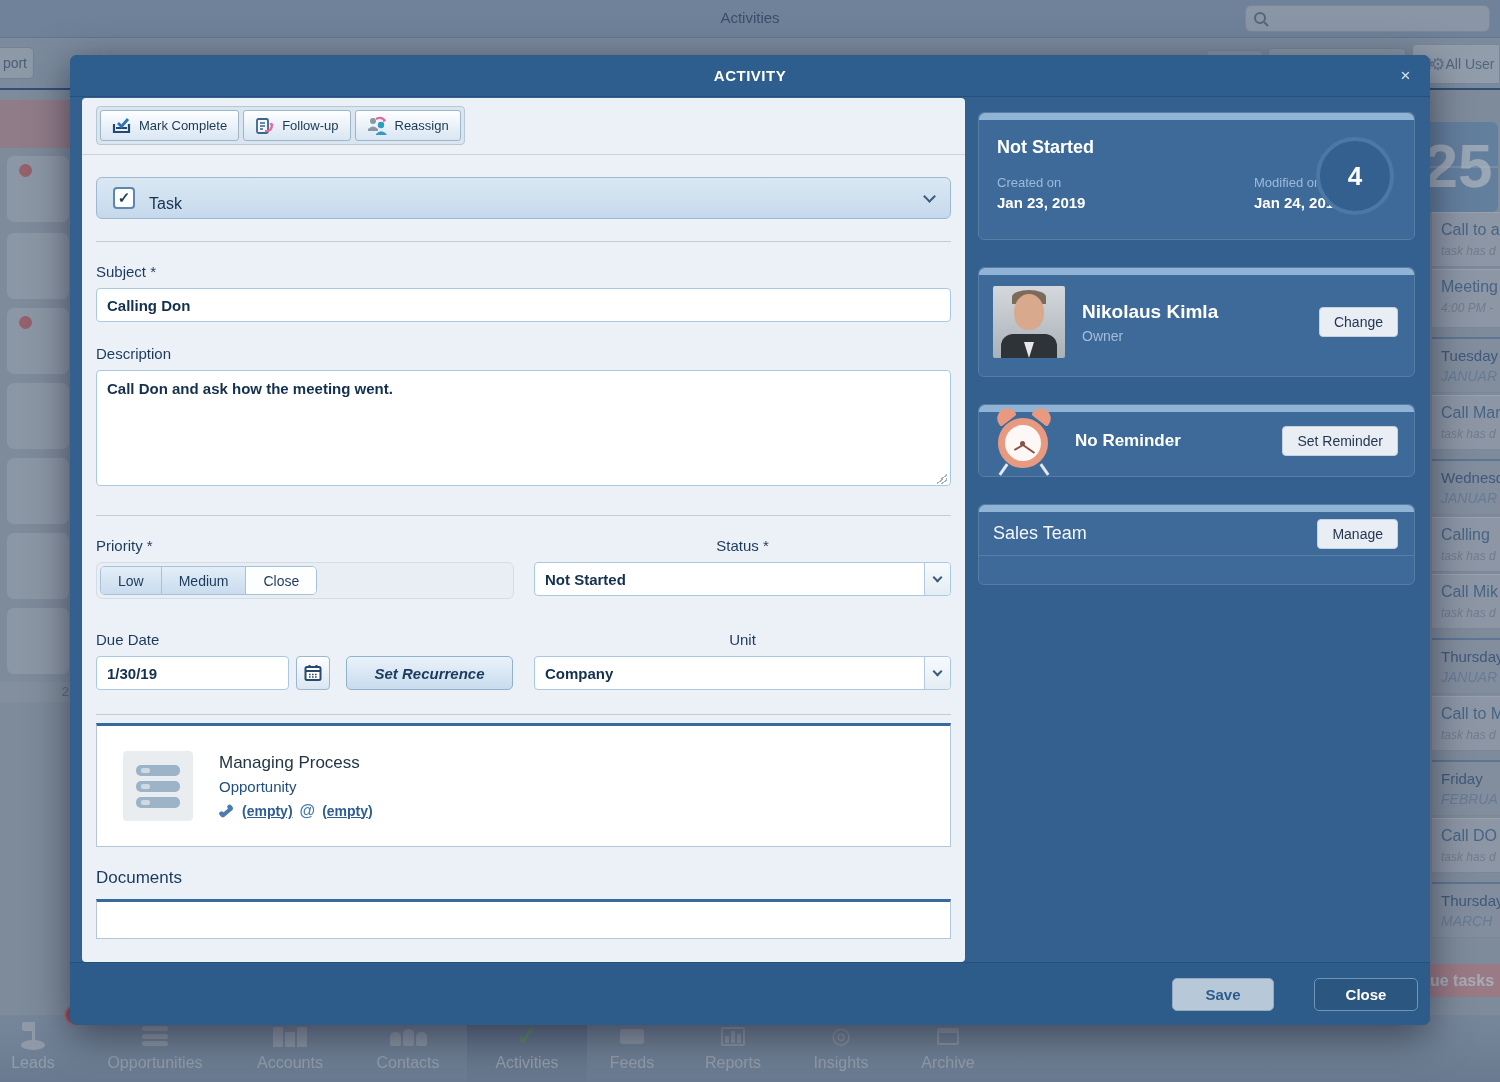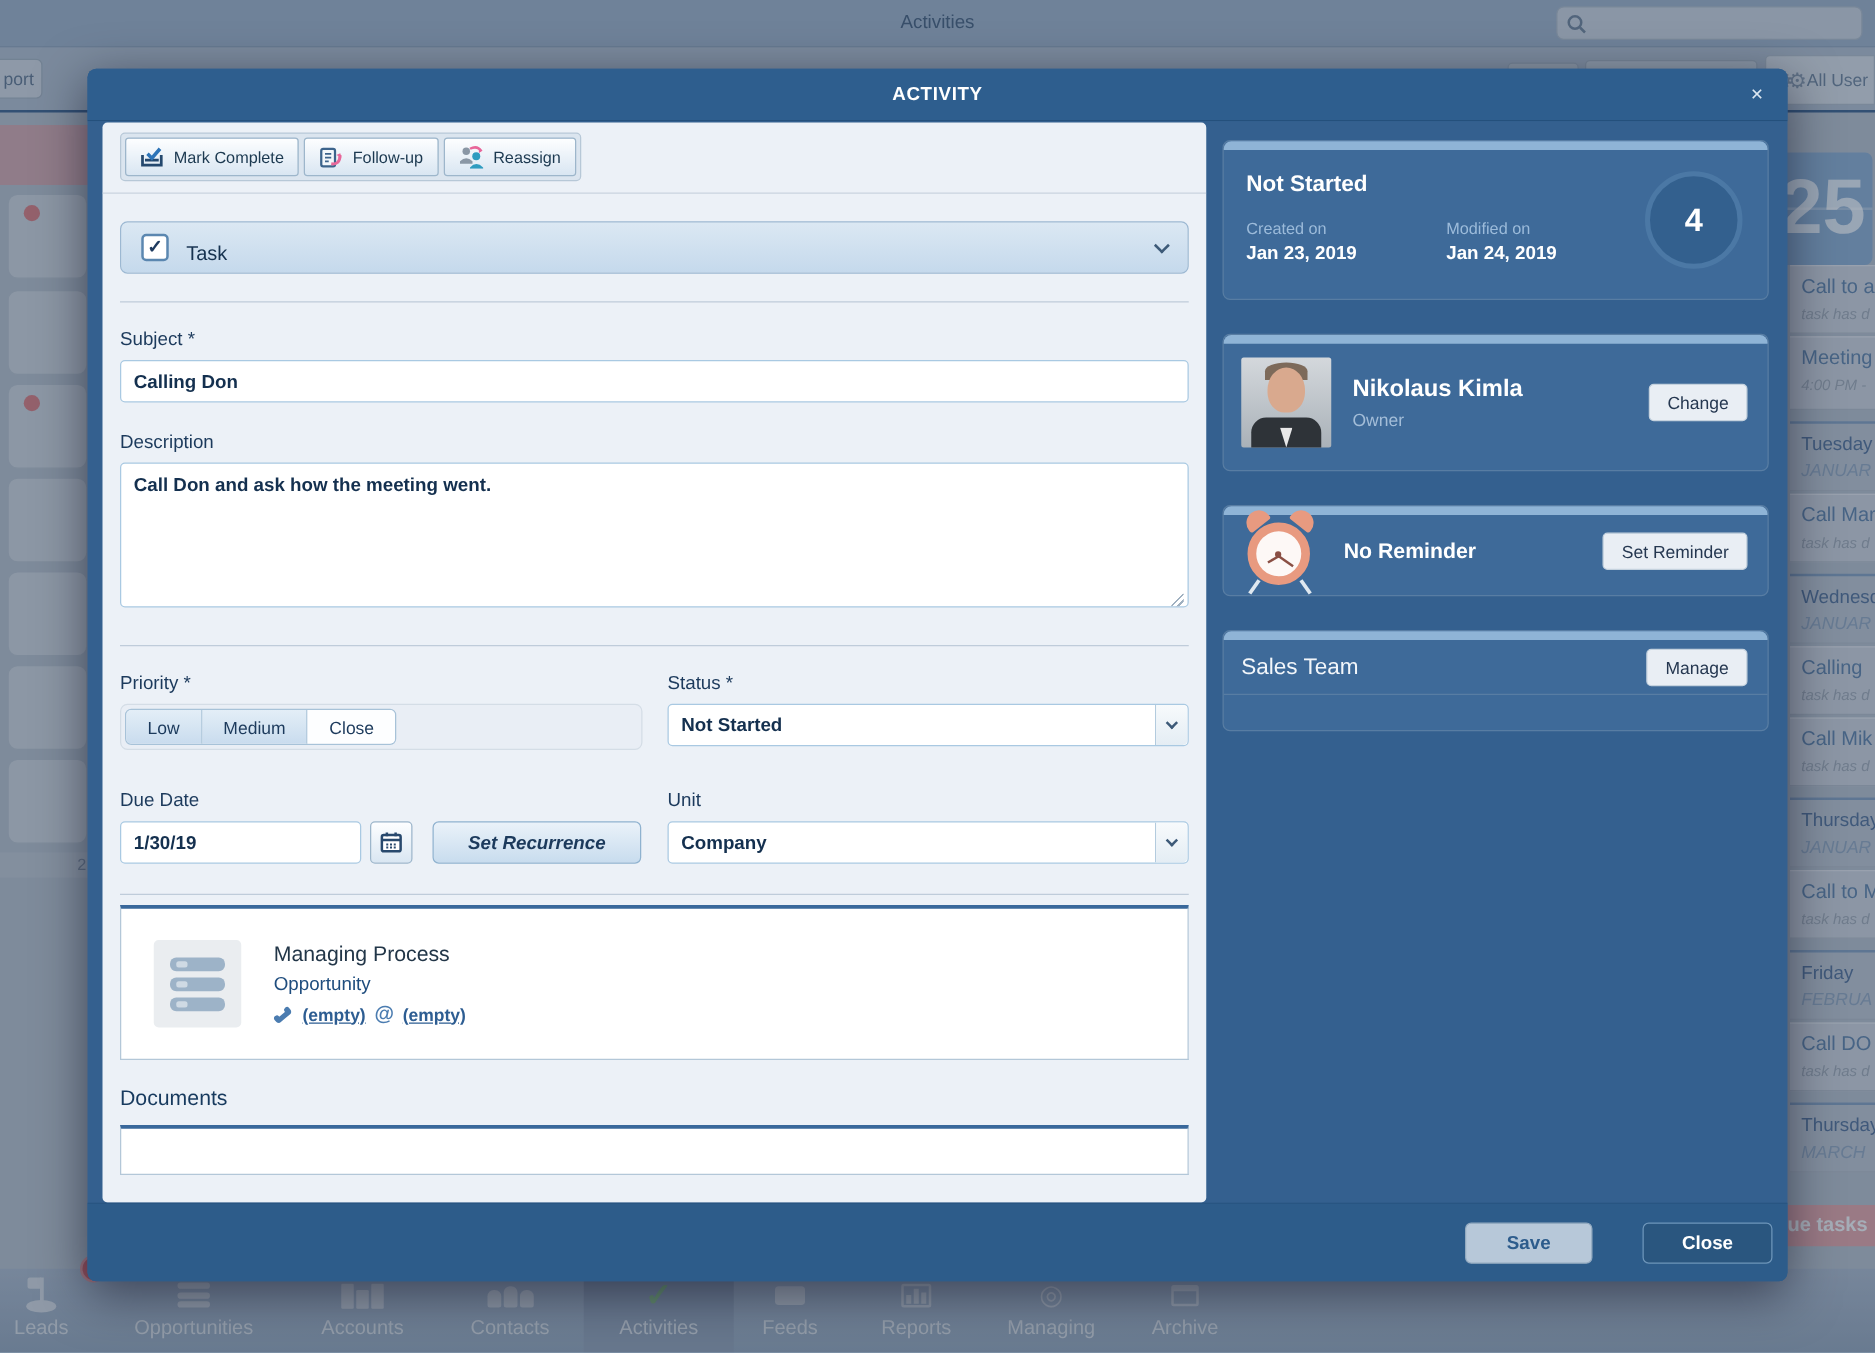--- a/index.html
+++ b/index.html
@@ -73,21 +73,21 @@
   .chev { width:9px; height:9px; border-right:2px solid #3d5a78; border-bottom:2px solid #3d5a78; transform:rotate(45deg); margin-left:auto; margin-top:-4px; }
   .divider { border-bottom:1px solid #bfccda; margin-top:22px; }
   .f-label { font-size:15px; color:#1c3a5c; margin-top:21px; }
   .f-input { margin-top:8px; width:100%; height:34px; background:#fff; border:1px solid #a9c9e2; border-radius:4px; padding:0 10px; font-size:15px; font-weight:bold; color:#14304f; }
   .f-area-wrap { position:relative; margin-top:8px; }
   .f-area { width:100%; height:116px; background:#fff; border:1px solid #a9c9e2; border-radius:4px; padding:9px 10px; font-size:15px; font-weight:bold; color:#14304f; resize:none; }
   .rz { position:absolute; right:4px; bottom:6px; width:10px; height:10px; background:
         linear-gradient(135deg, transparent 45%, #9fb0c0 45% 55%, transparent 55% 70%, #9fb0c0 70% 80%, transparent 80%); }
   .form-row { display:flex; gap:20px; }
   .colL { width:418px; flex:none; }
-  .colR { flex:1; }
+  .colR { flex:1;text-align:center; }
   .prio-wrap { margin-top:8px; height:37px; background:#e9eef5; border:1px solid #d4dde6; border-radius:6px; padding:3px; }
   .prio-group { display:inline-flex; border:1px solid #a7c2d8; border-radius:5px; overflow:hidden; height:29px; }
   .prio-btn { padding:0 17px; font-size:14px; color:#1c3a5c; background:linear-gradient(#e3eef7,#c9dcee); border:none; border-right:1px solid #a7c2d8; cursor:pointer; }
   .prio-btn:last-child { border-right:none; background:#fdfeff; }
   .select { margin-top:8px; height:34px; background:#fff; border:1px solid #a9c9e2; border-radius:4px; display:flex; align-items:center; padding-left:10px; cursor:pointer; position:relative; }
   .select .val { font-size:15px; font-weight:bold; color:#14304f; }
   .select .chevbox { position:absolute; right:0; top:0; width:26px; height:100%; border-left:1px solid #b3cbde; background:linear-gradient(#f7fafc,#e4edf4); border-radius:0 4px 4px 0; display:flex; align-items:center; justify-content:center; }
   .select .chevbox .chev { margin:0 0 3px 0; width:7px; height:7px; }
   .dd-row { display:flex; gap:7px; margin-top:8px; align-items:center; }
   .dd-input { width:193px; height:34px; background:#fff; border:1px solid #a9c9e2; border-radius:4px; padding:0 10px; font-size:15px; font-weight:bold; color:#14304f; }
@@ -106,21 +106,21 @@
   .li-links a { color:#2d5d92; font-weight:600; }
   .at { color:#4b7cb0; font-size:16px; font-weight:bold; }
   .doc-box { margin-top:11px; background:#fff; border:1px solid #b3c7d8; border-top:3px solid #39689b; height:40px; }
 
   
   .sidebar { position:absolute; left:908px; top:57px; width:437px; display:flex; flex-direction:column; gap:27px; }
   .s-card { position:relative; background:#3e6a99; border:1px solid #587da3; border-radius:6px; }
   .s-card:before { content:""; position:absolute; left:0; top:0; width:100%; height:7px; background:#8fb4d6; border-radius:6px 6px 0 0; }
   .sc1 { height:128px; padding:24px 0 0 18px; }
   .sc1 .status { font-size:18px; font-weight:bold; color:#fff; }
-  .meta-row { display:flex; margin-top:17px; }
+  .meta-row { display:flex; margin-top:17px;justify-content:space-between; }
   .meta { width:160px; }
   .meta .k { font-size:13px; color:#9cbbda; }
   .meta .v { font-size:15px; font-weight:bold; color:#fff; margin-top:4px; }
   .count-circle { position:absolute; right:20px; top:24px; width:78px; height:78px; border-radius:50%; background:#33608e; border:4px solid #4b78a5; color:#fff; font-size:26px; font-weight:bold; display:flex; align-items:center; justify-content:center; }
   .sc2 { height:73px; display:flex; align-items:center; padding:0 16px 0 14px; }
   .sc2 .lbl { font-size:17px; font-weight:bold; color:#fff; margin-left:20px; }
   .s-btn { margin-left:auto; background:#e9eef4; border:1px solid #c5d2de; border-radius:4px; color:#253750; font-size:14px; padding:6px 14px; cursor:pointer; }
   .alarm { position:relative; width:62px; height:66px; flex:none; }
   .alarm .face { position:absolute; left:5px; top:10px; width:50px; height:50px; border-radius:50%; background:#fdf8f6; border:7px solid #e89a80; }
   .alarm .bell { position:absolute; width:20px; height:13px; background:#e89a80; border-radius:10px 10px 2px 2px; top:1px; }
@@ -297,21 +297,21 @@
           <div class="chartico">
             <div style="height:7px"></div>
             <div style="height:12px"></div>
             <div style="height:9px"></div>
           </div>
         </div>
       <div class="lbl">Reports</div>
     </div>
     <div class="nav-item" style="left:781px">
       <div class="nav-ico" style="font-size:22px">◎</div>
-      <div class="lbl">Managing</div>
+      <div class="lbl">Insights</div>
     </div>
     <div class="nav-item" style="left:888px">
       <div class="nav-ico">
           <div class="boxico"></div>
         </div>
       <div class="lbl">Archive</div>
     </div>
   </div>
 </div>
 

